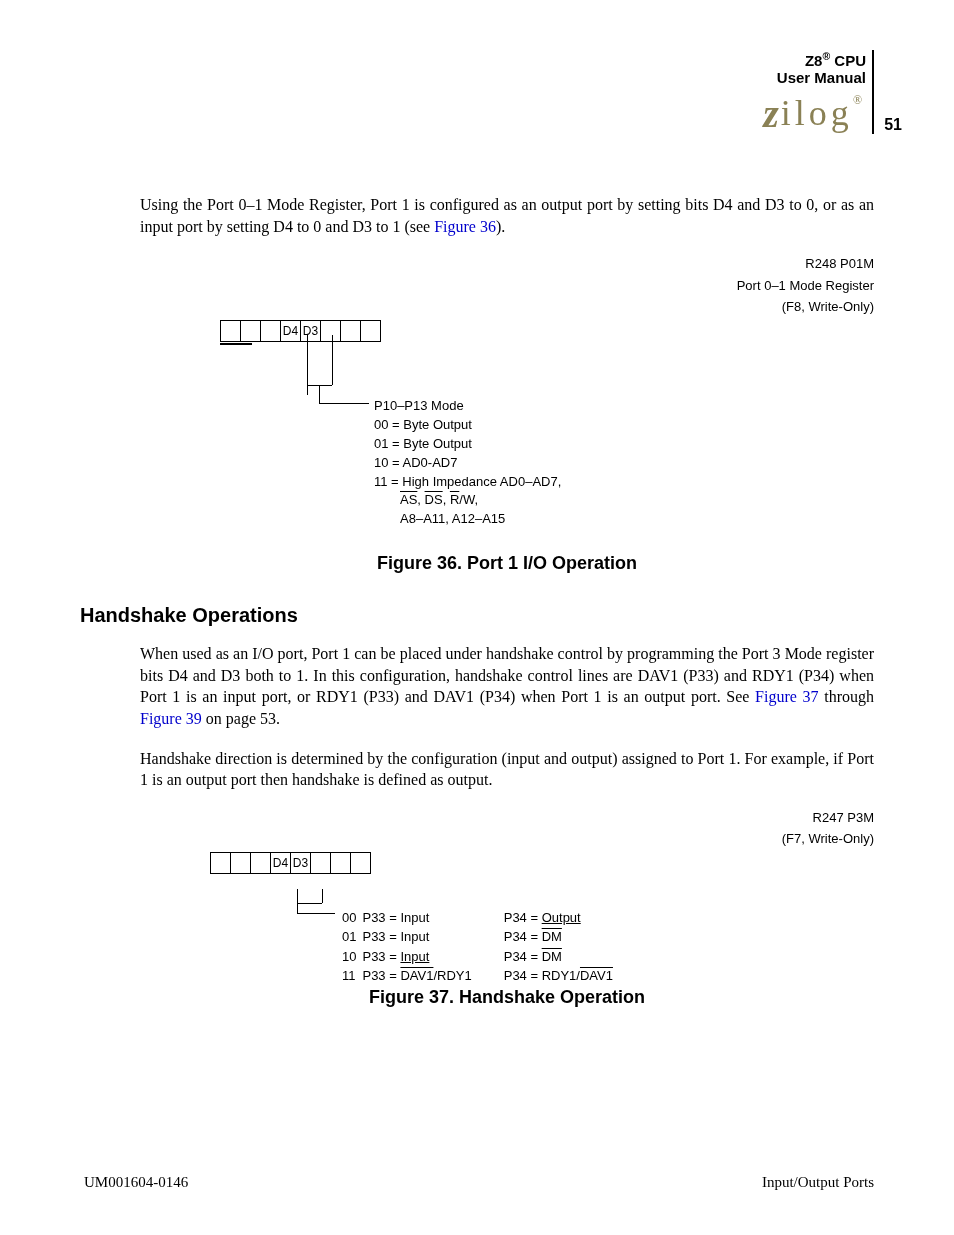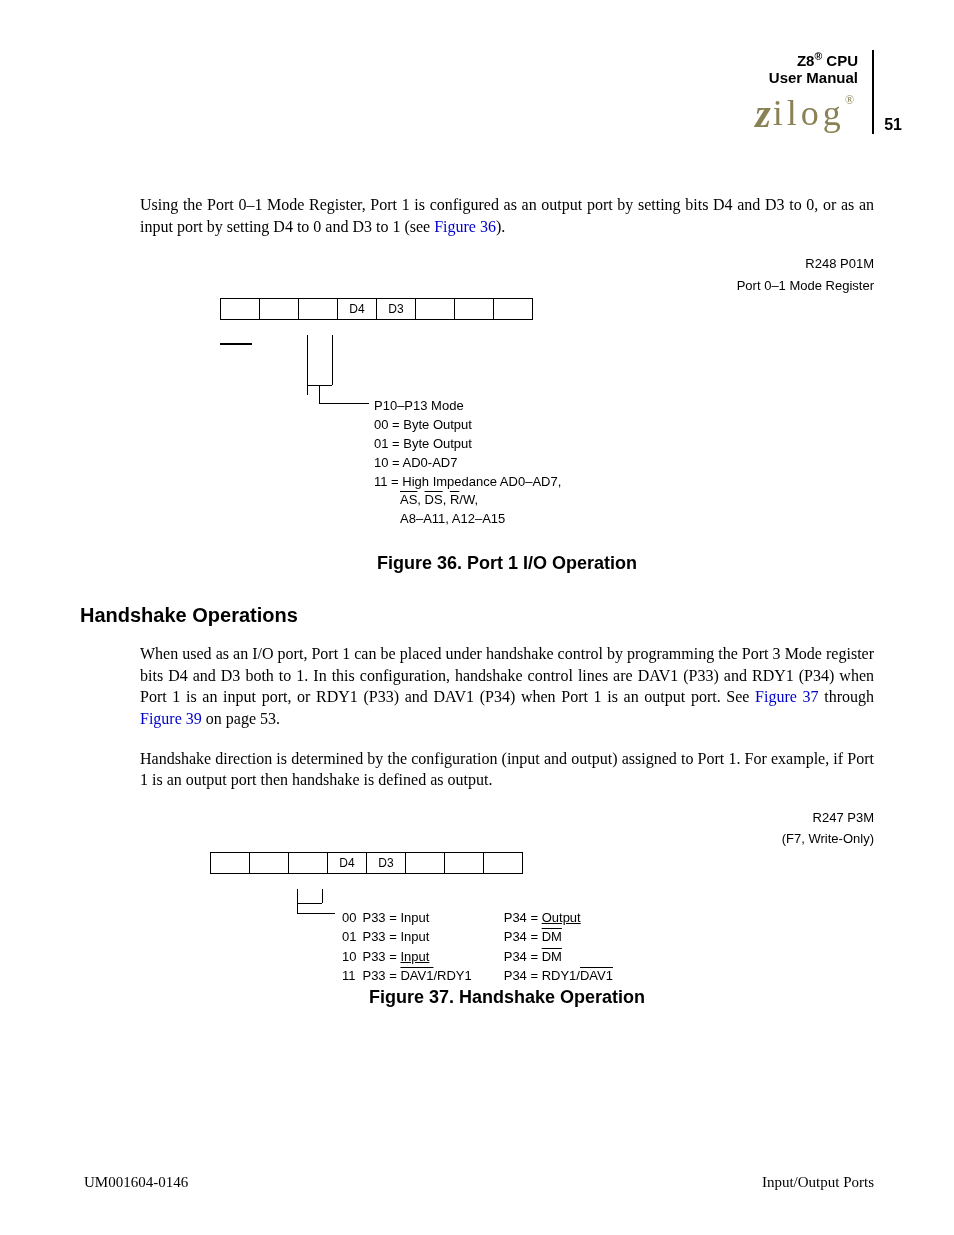--- a/index.html
+++ b/index.html
@@ -16,21 +16,21 @@
   }
   .page {
     padding: 50px 80px 40px 80px;
     box-sizing: border-box;
     height: 100%;
     position: relative;
   }
   .header {
     position: relative;
     border-right: 2px solid #000;
-    padding-right: 14px;
+    padding-right: 6px;
     text-align: right;
     margin-left: auto;
     width: fit-content;
     margin-bottom: 60px;
   }
   .header .title-line1 {
     font-family: Arial, Helvetica, sans-serif;
     font-weight: bold;
     font-size: 15px;
   }
@@ -92,21 +92,21 @@
   .fig36 {
     margin: 12px 0 0 140px;
     font-family: Arial, Helvetica, sans-serif;
     font-size: 13px;
     position: relative;
     height: 280px;
   }
   .reg-label { line-height: 1.35; margin-bottom: 4px; text-align: right; }
   .bitrow { display: flex; }
   .bit {
-    width: 40px; height: 22px;
+    width: 21px; height: 22px;
     border: 1px solid #000;
     box-sizing: border-box;
     display: flex; align-items: center; justify-content: center;
     font-size: 12px;
     margin-left: -1px;
   }
   .bit:first-child { margin-left: 0; }
   .underbar {
     position: absolute;
     height: 2px; background: #000;
@@ -154,20 +154,21 @@
     <div class="page-number">51</div>
   </div>
 
   <p class="body-text">
     <span>Using the Port 0–1 Mode Register, Port 1 is configured as an output port by setting bits D4 and D3 to 0, or as an input port by setting D4 to 0 and D3 to 1 (see </span><span class="link">Figure 36</span><span>).</span>
   </p>
 
   <div class="fig36">
     <div class="reg-label">R248  P01M</div>
     <div class="reg-label">Port 0–1 Mode Register</div>
+    <div class="reg-label">(F8, Write-Only)</div>
     <div class="bitrow" style="margin-top:2px;">
       <div class="bit"></div>
       <div class="bit"></div>
       <div class="bit"></div>
       <div class="bit">D4</div>
       <div class="bit">D3</div>
       <div class="bit"></div>
       <div class="bit"></div>
       <div class="bit"></div>
     </div>

